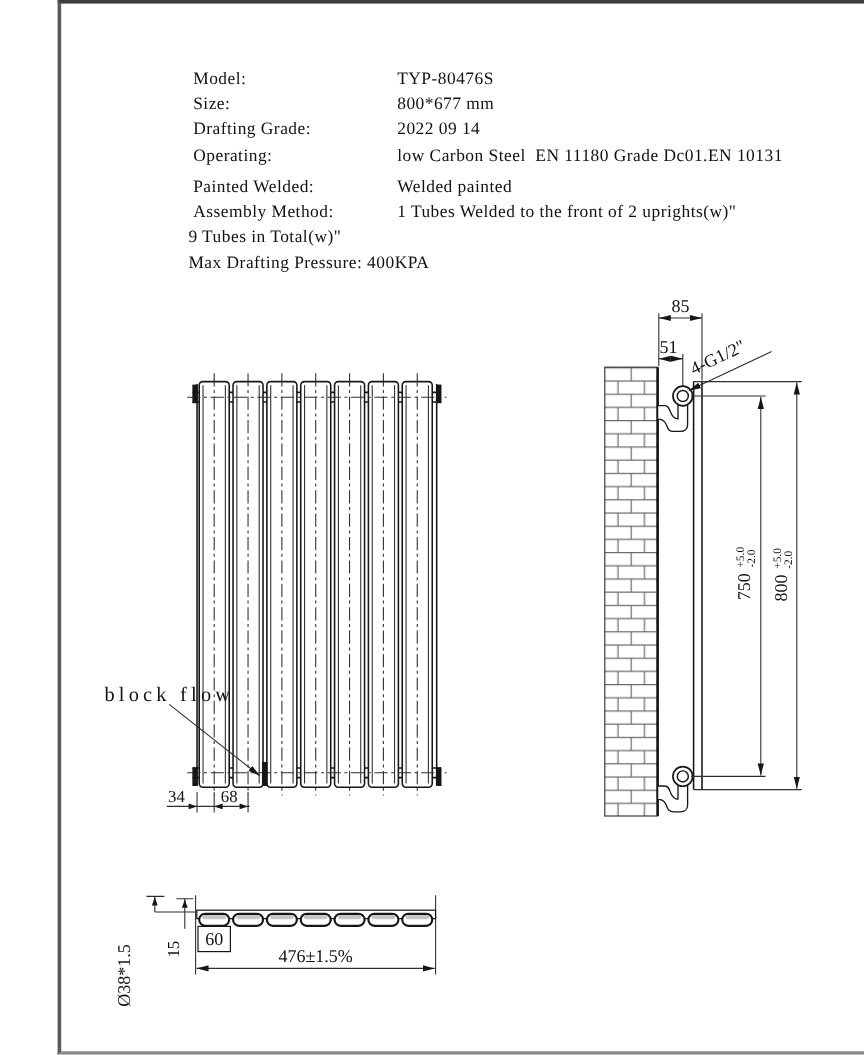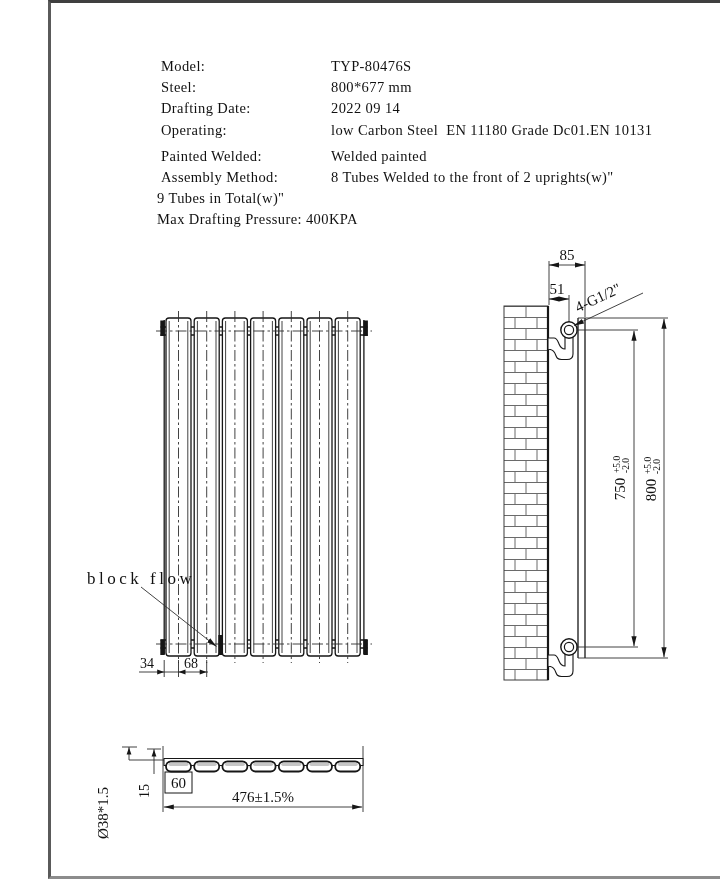--- a/index.html
+++ b/index.html
@@ -25,25 +25,25 @@
   .tol{font-family:"Liberation Serif","DejaVu Serif",serif;font-size:9.5px;fill:#111;}
   .annot{font-family:"Liberation Serif","DejaVu Serif",serif;font-size:17px;letter-spacing:3.5px;fill:#111;}
 </style>
 </head>
 <body>
 
 <div class="page">
 
   <div>
     <div class="tb-row" style="left:110px;top:55px"><span class="tb-label">Model:</span><span>TYP-80476S</span></div>
-    <div class="tb-row" style="left:110px;top:76px"><span class="tb-label">Steel:</span><span>800*677 mm</span></div>
-    <div class="tb-row" style="left:110px;top:97px"><span class="tb-label">Drafting Date:</span><span>2022 09 14</span></div>
+    <div class="tb-row" style="left:110px;top:76px"><span class="tb-label">Size:</span><span>800*677 mm</span></div>
+    <div class="tb-row" style="left:110px;top:97px"><span class="tb-label">Drafting Grade:</span><span>2022 09 14</span></div>
     <div class="tb-row" style="left:110px;top:119px"><span class="tb-label">Operating:</span><span>low Carbon Steel  EN 11180 Grade Dc01.EN 10131</span></div>
     <div class="tb-row" style="left:110px;top:145px"><span class="tb-label">Painted Welded:</span><span>Welded painted</span></div>
-    <div class="tb-row" style="left:110px;top:166px"><span class="tb-label">Assembly Method:</span><span>8 Tubes Welded to the front of 2 uprights(w)"</span></div>
+    <div class="tb-row" style="left:110px;top:166px"><span class="tb-label">Assembly Method:</span><span>1 Tubes Welded to the front of 2 uprights(w)"</span></div>
     <div class="tb-row" style="left:106px;top:187px">9 Tubes in Total(w)"</div>
     <div class="tb-row" style="left:106px;top:208px">Max Drafting Pressure: 400KPA</div>
   </div>
 
   <svg class="drawing" viewBox="0 0 720 879">
     <defs>
       <marker id="arr" markerWidth="10" markerHeight="8" refX="10" refY="4" markerUnits="userSpaceOnUse" orient="auto-start-reverse">
         <path d="M10,4 L0,1.4 L0,6.6 Z" fill="#161616"></path>
       </marker>
       <pattern id="brick" x="453" y="303" width="44" height="22" patternUnits="userSpaceOnUse">

